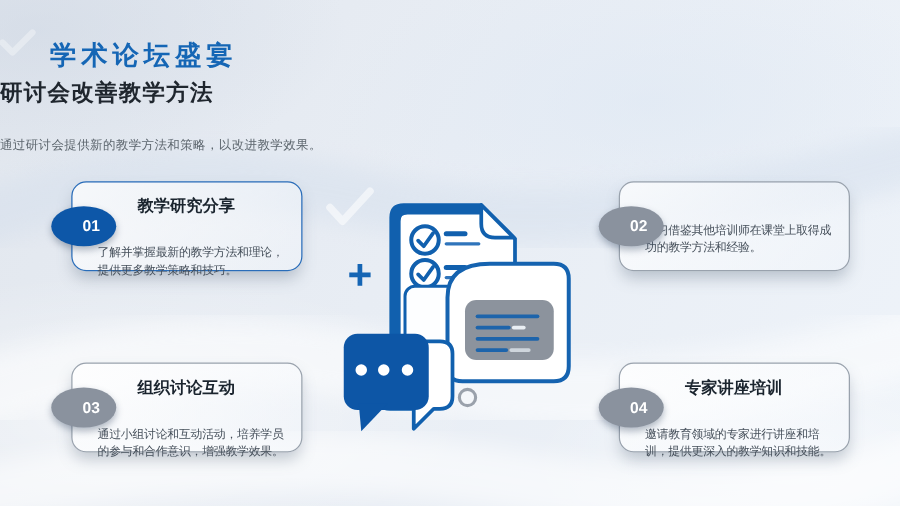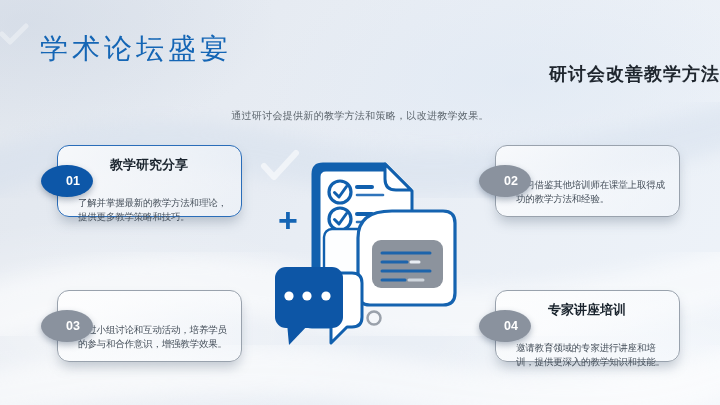--- a/index.html
+++ b/index.html
@@ -9,28 +9,28 @@
     background:
       radial-gradient(55% 40% at 14% 82%, rgba(255,255,255,.55), rgba(255,255,255,0) 70%),
       radial-gradient(50% 38% at 72% 20%, rgba(222,232,244,.6), rgba(222,232,244,0) 72%),
       radial-gradient(42% 34% at 88% 92%, rgba(255,255,255,.5), rgba(255,255,255,0) 70%),
       radial-gradient(48% 40% at 4% 6%, rgba(205,214,227,.55), rgba(205,214,227,0) 72%),
       linear-gradient(118deg,#e2e7ee 0%,#e8edf4 45%,#eef3f9 100%);
   }
   .bg-decor{position:absolute;inset:0;pointer-events:none;}
   .logo-title{
     position:absolute;left:40px;top:30px;
-    font-size:28px;font-weight:400;letter-spacing:4px;color:#1566b5;
+    font-size:21px;font-weight:700;letter-spacing:4px;color:#1566b5;
   }
   .heading{
-    position:absolute;left:0;top:62px;width:100%;text-align:right;
+    position:absolute;left:0;top:62px;width:100%;text-align:left;
     font-size:18px;font-weight:800;letter-spacing:1px;color:#1f262e;
   }
   .subtitle{
-    position:absolute;left:0;top:109px;width:100%;text-align:center;
+    position:absolute;left:0;top:109px;width:100%;
     font-size:10px;color:#5d666e;letter-spacing:.3px;
   }
   .card{
     position:absolute;width:185px;height:72px;box-sizing:border-box;
     border-radius:12px;padding:10px 6px 8px 20px;
     background:linear-gradient(135deg, rgba(255,255,255,.75), rgba(243,247,252,.35));
     box-shadow:0 7px 12px -2px rgba(90,105,126,.35);
   }
   .card--blue{border:1.6px solid #2a6db9;}
   .card--gray{border:1.6px solid #99a2ad;}
@@ -132,20 +132,21 @@
     <div class="card-desc">了解并掌握最新的教学方法和理论，提供更多教学策略和技巧。</div>
   </div>
 
   <div class="card card--gray pos-c2">
     <div class="badge">02</div>
     <div class="card-desc">学习借鉴其他培训师在课堂上取得成功的教学方法和经验。</div>
   </div>
 
   <div class="card card--gray pos-c3">
     <div class="badge">03</div>
+    <div class="card-title">组织讨论互动</div>
     <div class="card-desc">通过小组讨论和互动活动，培养学员的参与和合作意识，增强教学效果。</div>
   </div>
 
   <div class="card card--gray pos-c4">
     <div class="badge">04</div>
     <div class="card-title">专家讲座培训</div>
     <div class="card-desc">邀请教育领域的专家进行讲座和培训，提供更深入的教学知识和技能。</div>
   </div>
 
 </div>

